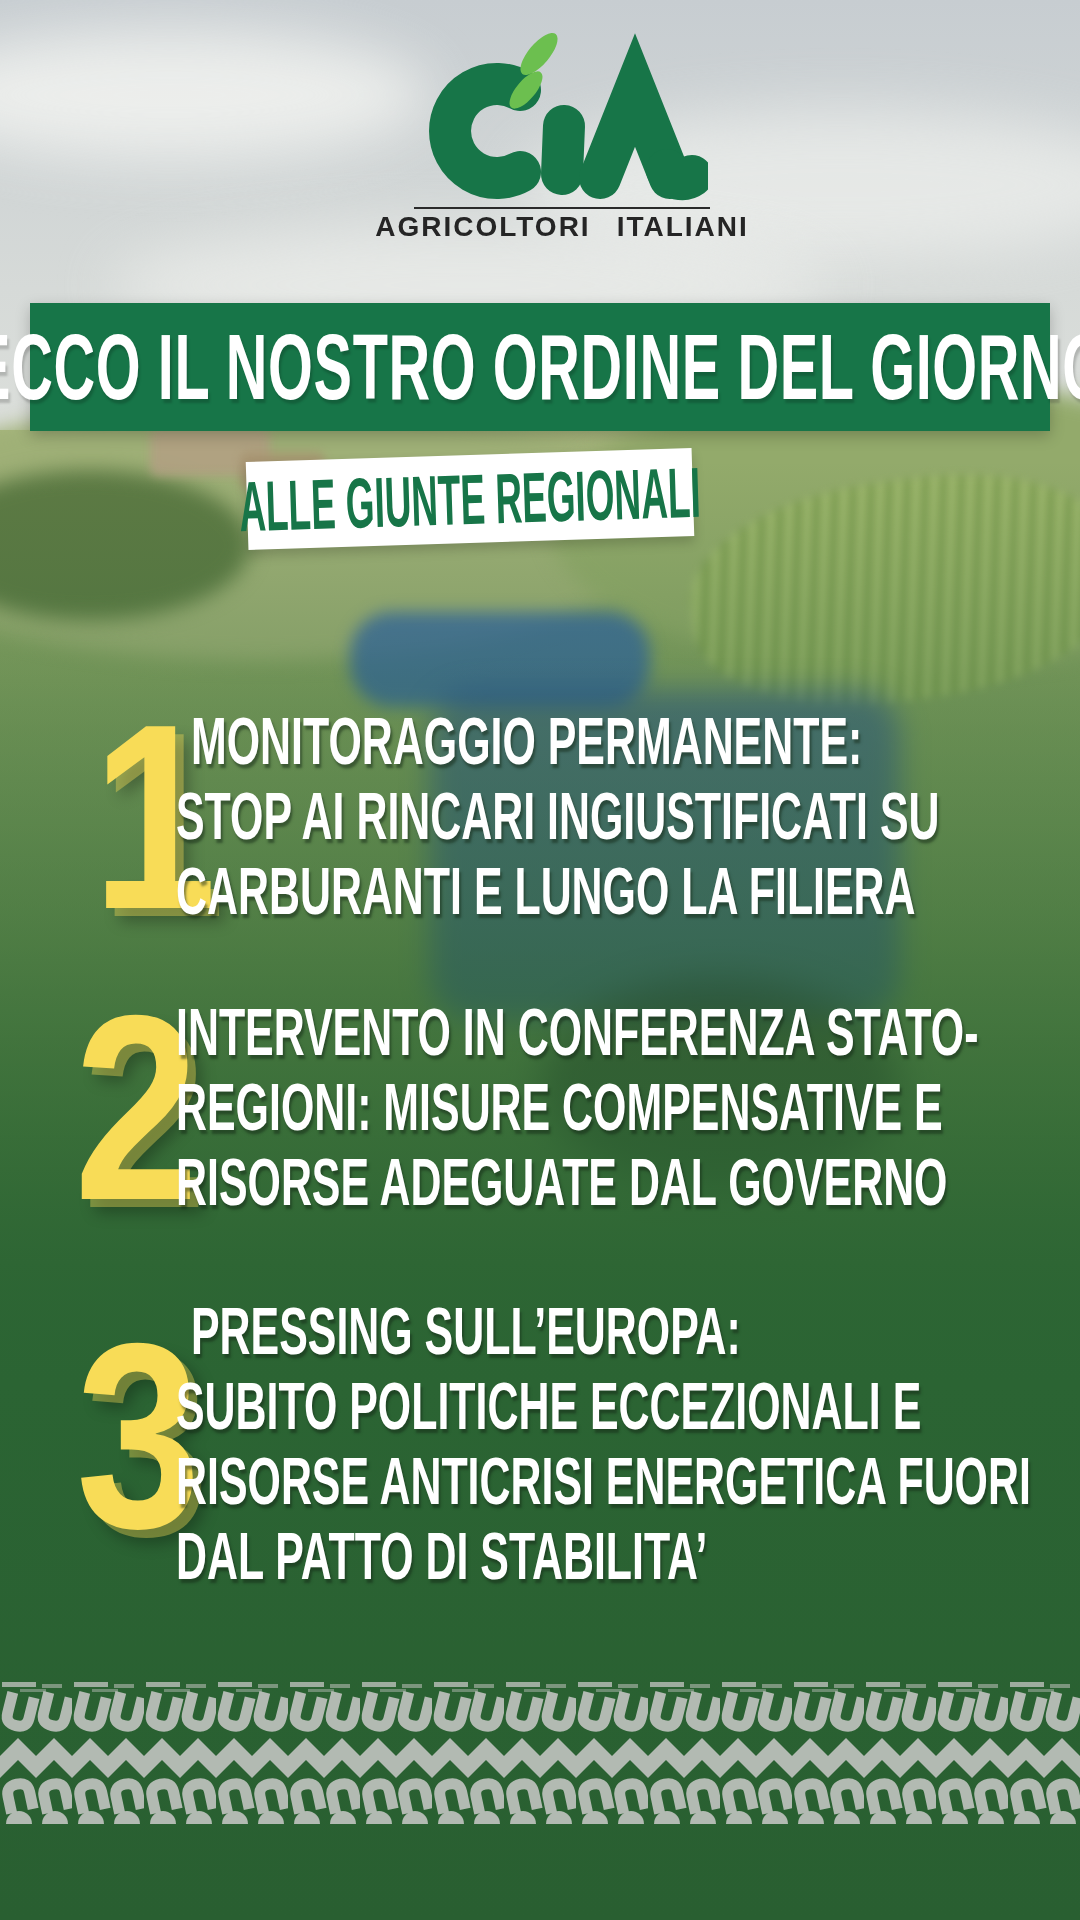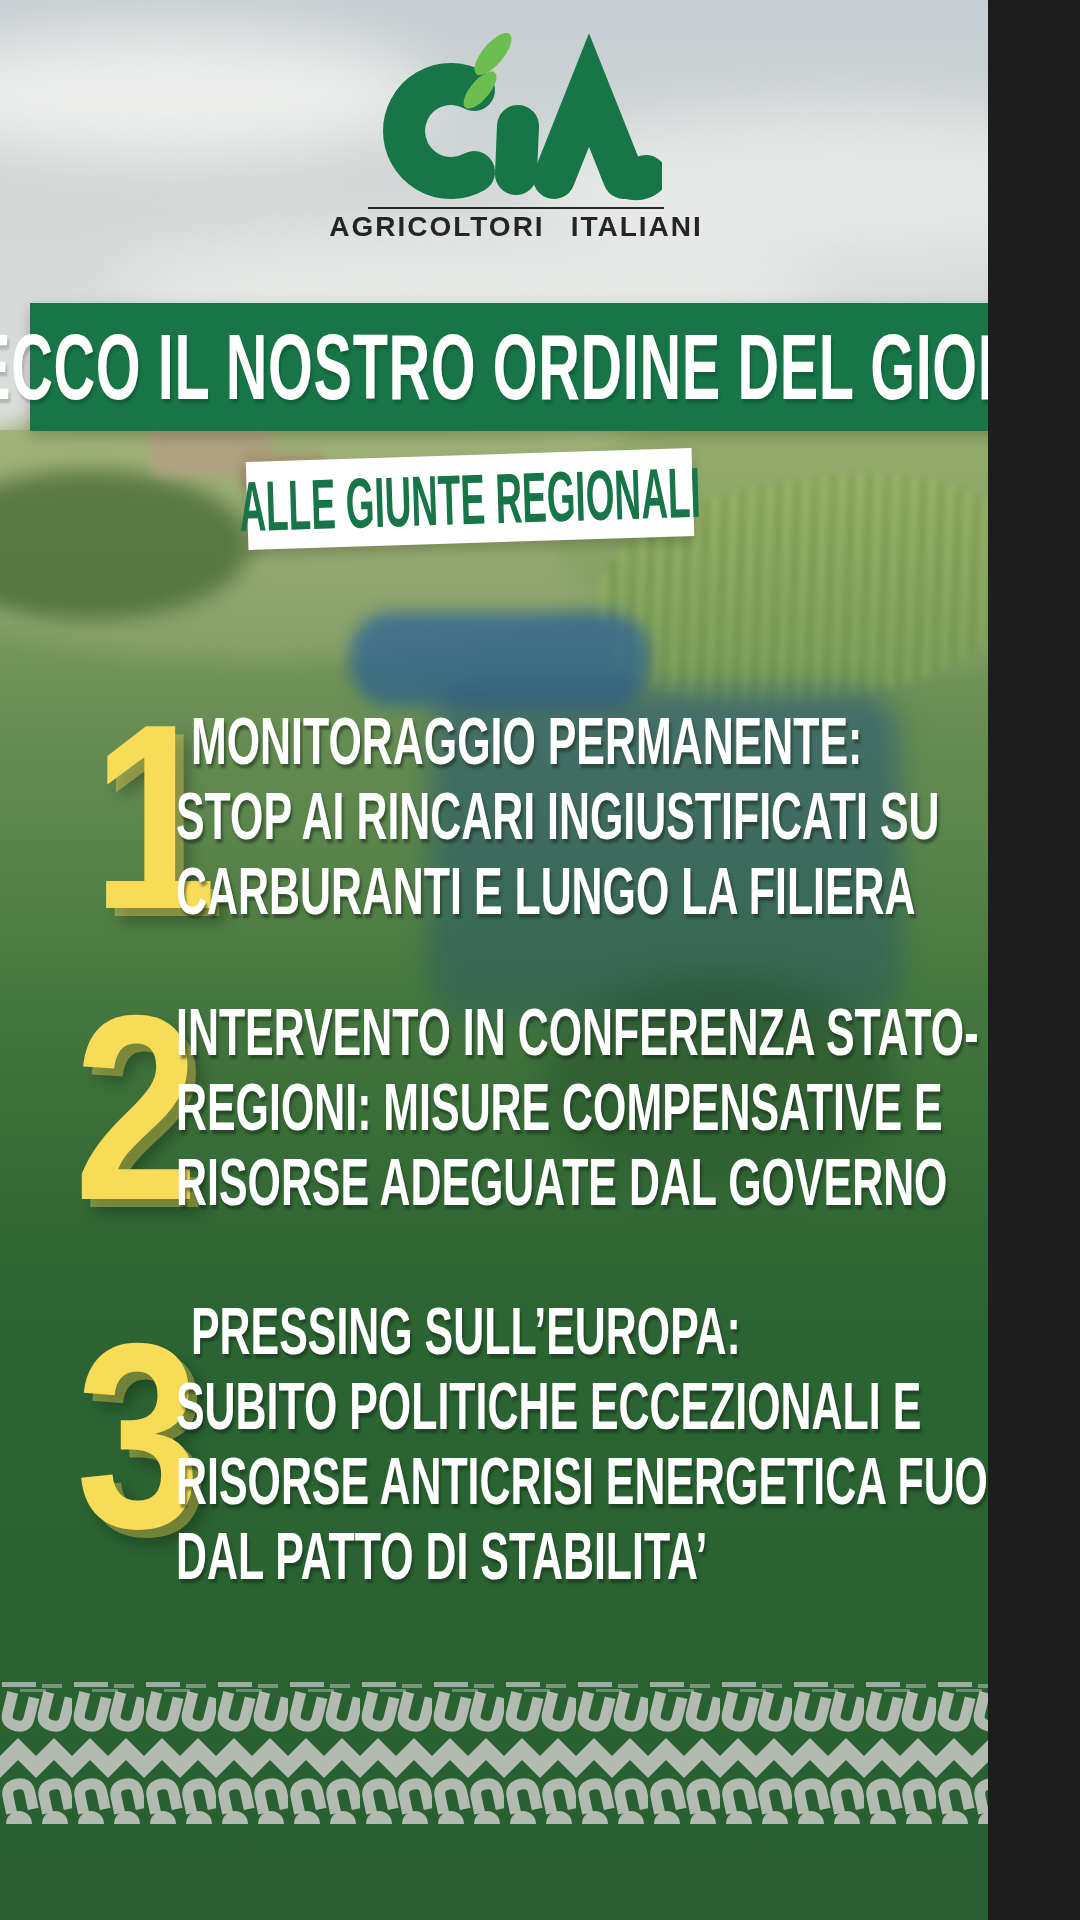--- a/index.html
+++ b/index.html
@@ -1,17 +1,17 @@
 <!DOCTYPE html>
 <html><head>
 <meta charset="utf-8">
 <style>
   html,body{margin:0;padding:0;background:#1d1d1d;}
   .poster{
-    position:relative;width:988px;height:1920px;overflow:hidden;
+    position:relative;width:1080px;height:1920px;overflow:hidden;
     font-family:"Liberation Sans","DejaVu Sans",sans-serif;
     background:#cfd5d6;
   }
   
   .bg-sky{position:absolute;left:0;top:0;width:1080px;height:640px;
     background:linear-gradient(180deg,#c7cdd1 0%,#d6dad8 45%,#e3e5de 100%);}
   .cloud{position:absolute;background:#f4f5f2;border-radius:50%;filter:blur(28px);}
   .c1{left:-90px;top:30px;width:520px;height:130px;opacity:.8;}
   .c2{left:520px;top:110px;width:640px;height:150px;opacity:.6;}
   .c3{left:110px;top:225px;width:720px;height:120px;opacity:.55;}

